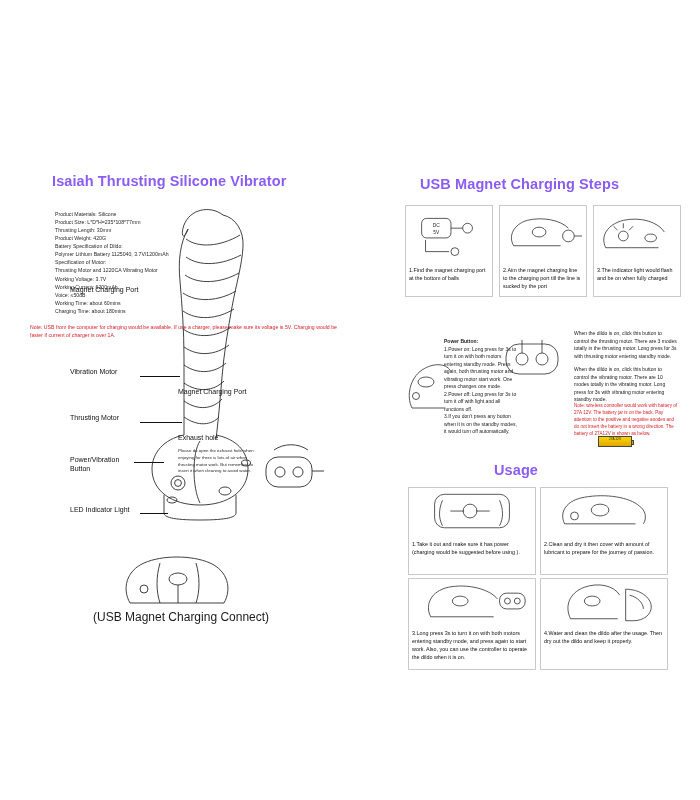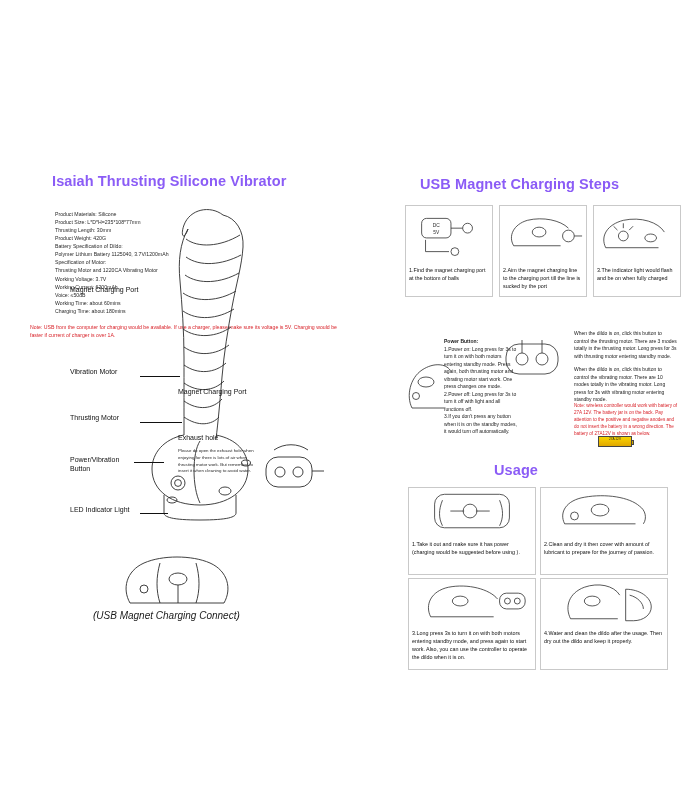--- a/index.html
+++ b/index.html
@@ -215,21 +215,21 @@
       <path d="M30 58 C22 44 26 26 44 18 C62 10 92 10 110 18 C128 26 132 44 124 58"></path>
       <path d="M30 58 L124 58"></path>
       <path d="M60 18 C56 32 56 46 60 58"></path>
       <path d="M96 18 C100 32 100 46 96 58"></path>
       <ellipse cx="78" cy="34" rx="9" ry="6"></ellipse>
       <path d="M78 40 L78 58"></path>
       <circle cx="44" cy="44" r="4"></circle>
     </g>
   </svg>
 
-  <div class="abs cap" style="left:93px; top:608px; font-size:10px;font-style:italic;">(USB Magnet Charging Connect)</div>
+  <div class="abs cap" style="left:93px; top:608px; font-size:12px;">(USB Magnet Charging Connect)</div>
 
   <div class="abs" style="left:400px; top:176px;margin-left:20px;">
     <div class="h1">USB Magnet Charging Steps</div>
   </div>
 
   <div class="box" style="left:405px; top:205px; width:88px; height:92px;">
     <svg class="step-img" viewBox="0 0 88 58">
       <g fill="none" stroke="#2b2b2b" stroke-width="0.8">
         <rect x="16" y="12" width="30" height="20" rx="5"></rect>
         <text x="31" y="21" font-size="5" text-anchor="middle" fill="#2b2b2b" stroke="none">DC</text>

